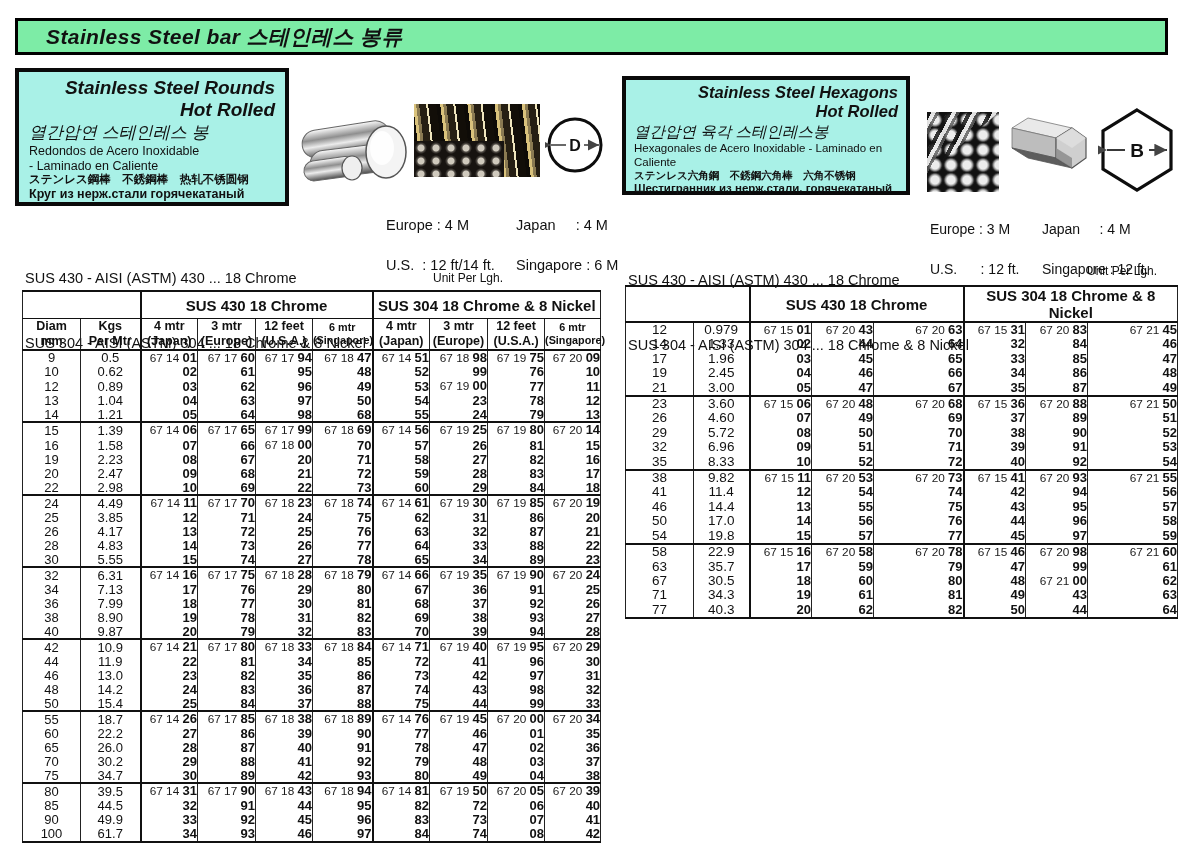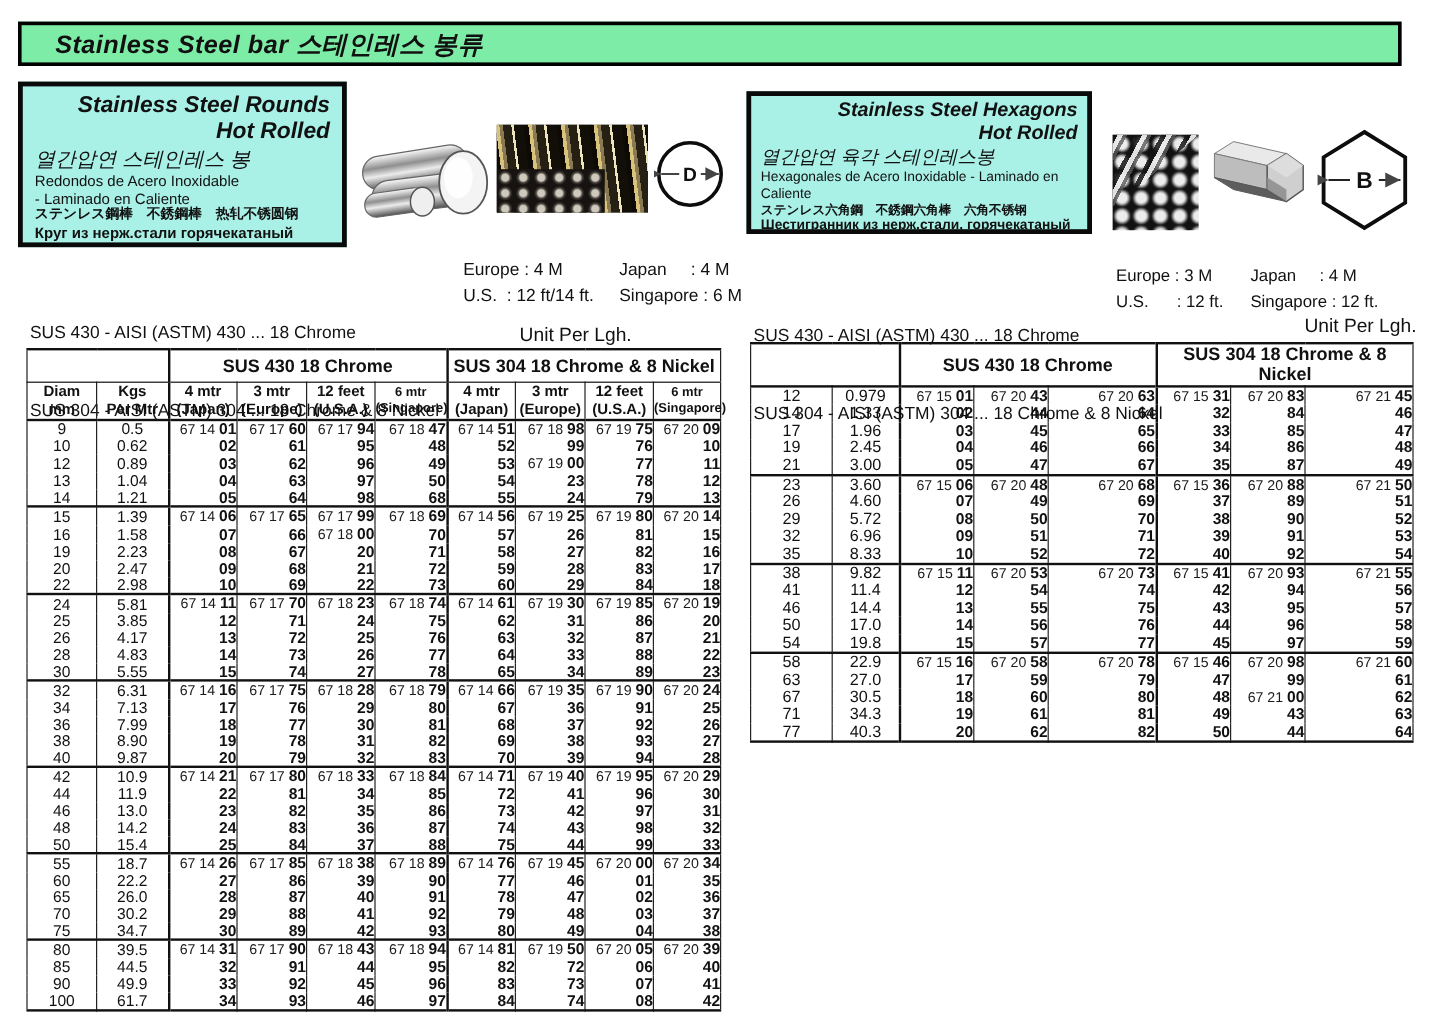--- a/index.html
+++ b/index.html
@@ -36,25 +36,25 @@
   #hex-bundle .hdots{position:absolute;inset:0;
     background-image:radial-gradient(circle at 8px 8px,#ececec 0 4px,#9a9a9a 5.5px,#2c2c2c 7px,#111 8px);
     background-size:16px 15px;}
   #hex-bundle .hstreak{position:absolute;inset:0;clip-path:polygon(0 0,100% 0,0 78%);
     background:repeating-linear-gradient(118deg,rgba(20,20,20,.85) 0 4px,rgba(235,235,235,.95) 4px 8px,rgba(90,90,90,.8) 8px 11px,rgba(245,245,245,0) 11px 18px);}
 
   
   .specs{position:absolute;font-size:14.5px;line-height:1.5;white-space:pre;}
   #rounds-specs{left:25px;top:224px;}
   #hex-specs{left:628px;top:226px;}
-  .lengths{position:absolute;display:grid;row-gap:6px;font-size:14.5px;}
+  .lengths{position:absolute;display:grid;row-gap:24px;font-size:14.5px;}
   .lengths span{white-space:pre;}
   #rounds-lengths{left:386px;top:217px;grid-template-columns:130px auto;}
   #hex-lengths{left:930px;top:221px;grid-template-columns:112px auto;font-size:14px;}
-  .unit{position:absolute;font-size:16px;}
+  .unit{position:absolute;font-size:12px;}
   #rounds-unit{left:433px;top:271px;}
   #hex-unit{left:1087px;top:264px;}
 
   
   .cat-table{position:absolute;border-collapse:collapse;table-layout:fixed;
     border-top:2.5px solid #111;border-bottom:2.5px solid #111;
     border-left:1.5px solid #222;border-right:1.5px solid #222;}
   #rounds-table{left:22px;top:290px;width:578px;}
   #hex-table{left:625px;top:285px;width:552px;}
   .cat-table th,.cat-table td{padding:0;}
@@ -353,21 +353,21 @@
         <td class="code"><span class="sfx">73</span></td>
         <td class="code hv"><span class="sfx">60</span></td>
         <td class="code"><span class="sfx">29</span></td>
         <td class="code"><span class="sfx">84</span></td>
         <td class="code"><span class="sfx">18</span></td>
       </tr>
     </tbody>
     <tbody class="grp">
       <tr>
         <td class="diam">24</td>
-        <td class="kgs">5.81</td>
+        <td class="kgs">4.49</td>
         <td class="code hv"><span class="pfx">67 14 </span><span class="sfx">11</span></td>
         <td class="code"><span class="pfx">67 17 </span><span class="sfx">70</span></td>
         <td class="code"><span class="pfx">67 18 </span><span class="sfx">23</span></td>
         <td class="code"><span class="pfx">67 18 </span><span class="sfx">74</span></td>
         <td class="code hv"><span class="pfx">67 14 </span><span class="sfx">61</span></td>
         <td class="code"><span class="pfx">67 19 </span><span class="sfx">30</span></td>
         <td class="code"><span class="pfx">67 19 </span><span class="sfx">85</span></td>
         <td class="code"><span class="pfx">67 20 </span><span class="sfx">19</span></td>
       </tr>
       <tr>
@@ -837,21 +837,21 @@
         <td class="kgs">22.9</td>
         <td class="code hv"><span class="pfx">67 15 </span><span class="sfx">16</span></td>
         <td class="code"><span class="pfx">67 20 </span><span class="sfx">58</span></td>
         <td class="code"><span class="pfx">67 20 </span><span class="sfx">78</span></td>
         <td class="code hv"><span class="pfx">67 15 </span><span class="sfx">46</span></td>
         <td class="code"><span class="pfx">67 20 </span><span class="sfx">98</span></td>
         <td class="code"><span class="pfx">67 21 </span><span class="sfx">60</span></td>
       </tr>
       <tr>
         <td class="diam">63</td>
-        <td class="kgs">27.0</td>
+        <td class="kgs">35.7</td>
         <td class="code hv"><span class="sfx">17</span></td>
         <td class="code"><span class="sfx">59</span></td>
         <td class="code"><span class="sfx">79</span></td>
         <td class="code hv"><span class="sfx">47</span></td>
         <td class="code"><span class="sfx">99</span></td>
         <td class="code"><span class="sfx">61</span></td>
       </tr>
       <tr>
         <td class="diam">67</td>
         <td class="kgs">30.5</td>

